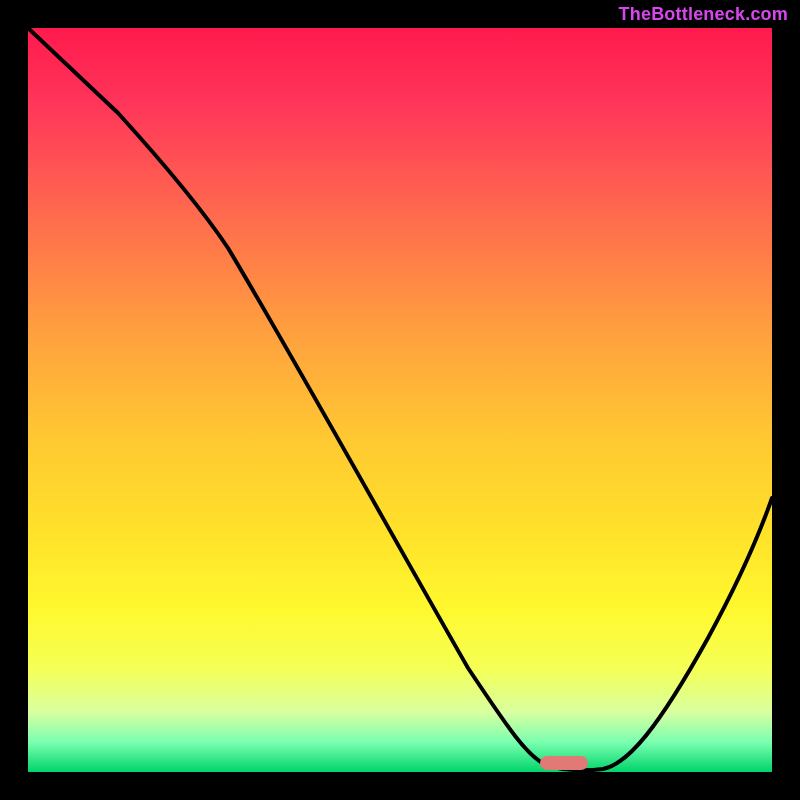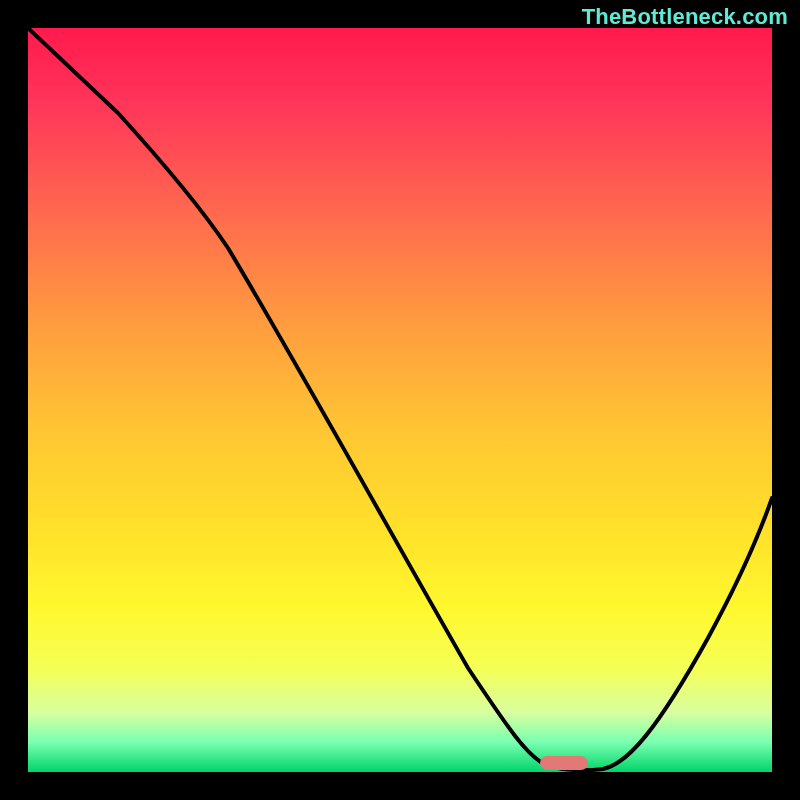--- a/index.html
+++ b/index.html
@@ -31,23 +31,23 @@
       #7affb0 96%,
       #00d46b 100%
     );
     border: 3px solid #000;
     box-sizing: border-box;
   }
   .watermark {
     position: absolute;
     top: 4px;
     right: 12px;
-    font-size: 22px;
+    font-size: 18px;
     font-weight: 600;
-    color: #5eead4;
+    color: #d946ef;
     letter-spacing: 0.2px;
   }
   svg.curve {
     position: absolute;
     left: 0;
     top: 0;
     width: 100%;
     height: 100%;
     pointer-events: none;
   }

